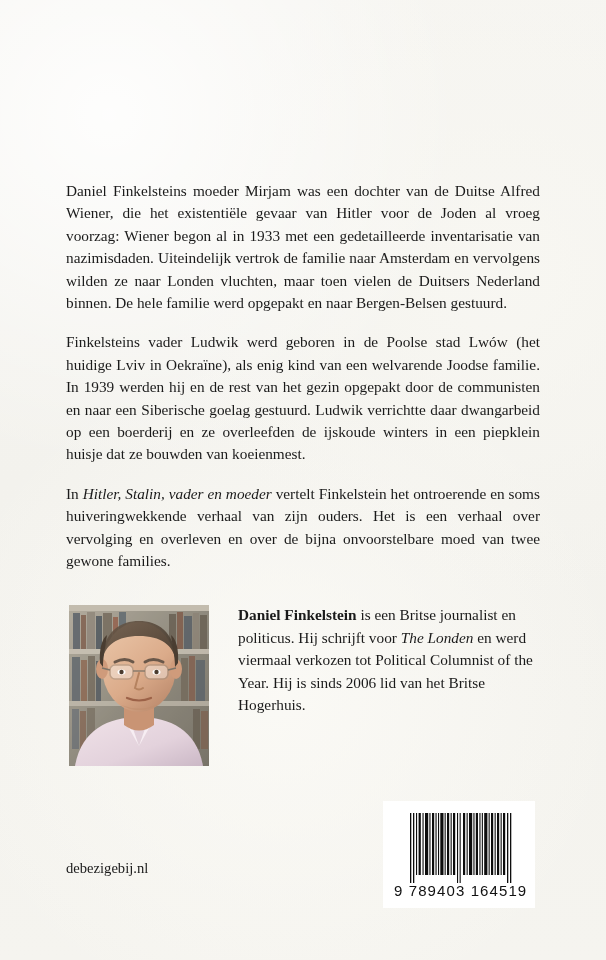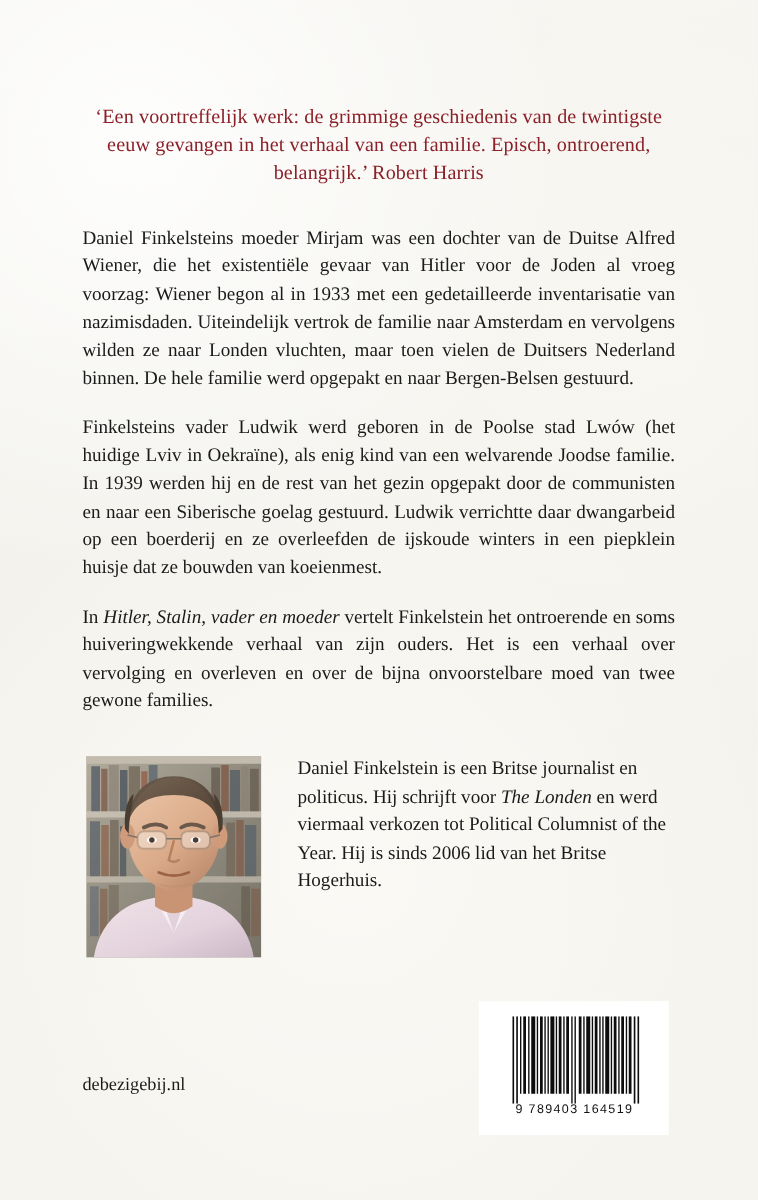--- a/index.html
+++ b/index.html
@@ -84,21 +84,21 @@
 
   .author-bio {
     position: absolute;
     left: 172px;
     top: 0px;
     width: 302px;
     font-size: 15.3px;
     line-height: 22.6px;
     text-align: left;
   }
-  .author-bio b { font-weight: normal; }
+  .author-bio b { font-weight: bold; }
   .author-bio i { font-style: italic; }
 
   
   .credits {
     position: absolute;
     left: 66px;
     top: 823px;
     width: 290px;
     font-size: 14.6px;
     line-height: 21.6px;
@@ -130,35 +130,34 @@
     width: 112px;
     height: 70px;
   }
   .barcode-bars svg { display: block; width: 112px; height: 70px; }
   .barcode-digits {
     position: absolute;
     left: 11px;
     top: 81px;
     width: 131px;
     font-family: "Liberation Sans", "DejaVu Sans", sans-serif;
-    font-size: 10px;
+    font-size: 15px;
     letter-spacing: 1.1px;
     color: #111;
     text-align: center;
     white-space: nowrap;
   }
 </style>
 </head>
 <body>
 
 <div class="cover">
 
   <div class="paper-texture"></div>
 
-  <div class="blurb">‘Een voortreffelijk werk: de grimmige geschiedenis van de twintigste eeuw gevangen in het verhaal van een familie. Episch, ontroerend, belangrijk.’ Robert Harris</div>
 
   <div class="body-col">
 
     <p class="para">Daniel Finkelsteins moeder Mirjam was een dochter van de Duitse Alfred Wiener, die het existentiële gevaar van Hitler voor de Joden al vroeg voorzag: Wiener begon al in 1933 met een gedetailleerde inventarisatie van nazimisdaden. Uiteindelijk vertrok de familie naar Amsterdam en vervolgens wilden ze naar Londen vluchten, maar toen vielen de Duitsers Nederland binnen. De hele familie werd opgepakt en naar Bergen-Belsen gestuurd.</p>
 
     <p class="para">Finkelsteins vader Ludwik werd geboren in de Poolse stad Lwów (het huidige Lviv in Oekraïne), als enig kind van een welvarende Joodse familie. In 1939 werden hij en de rest van het gezin opgepakt door de communisten en naar een Siberische goelag gestuurd. Ludwik verrichtte daar dwangarbeid op een boerderij en ze overleefden de ijskoude winters in een piepklein huisje dat ze bouwden van koeienmest.</p>
 
     <p class="para"><span>In </span><i>Hitler, Stalin, vader en moeder</i><span> vertelt Finkelstein het ontroerende en soms huiveringwekkende verhaal van zijn ouders. Het is een verhaal over vervolging en overleven en over de bijna onvoorstelbare moed van twee gewone families.</span></p>
   </div>
 

